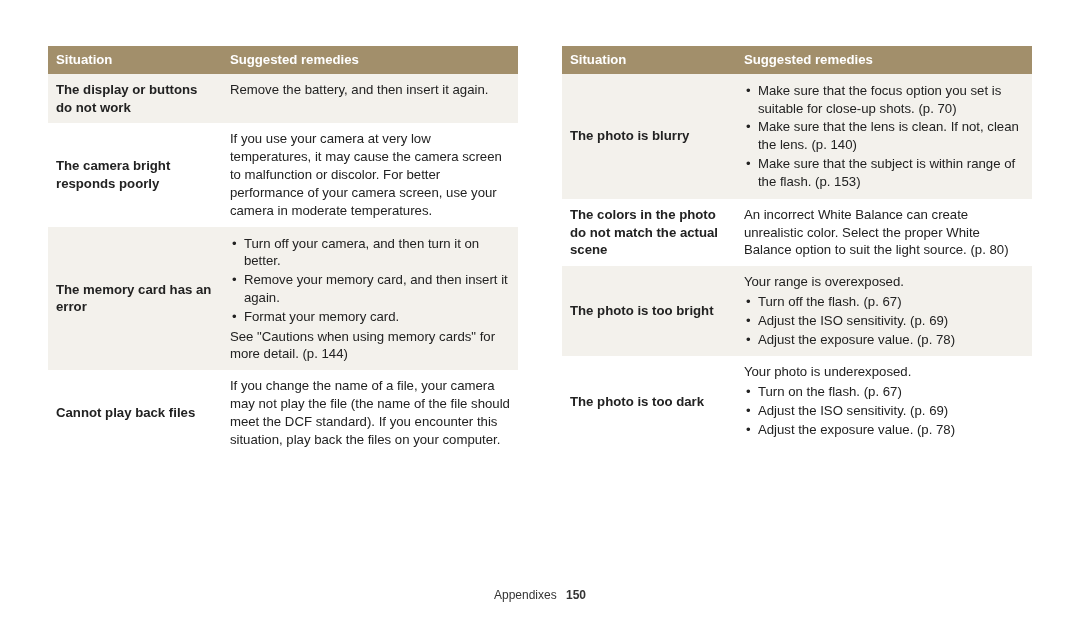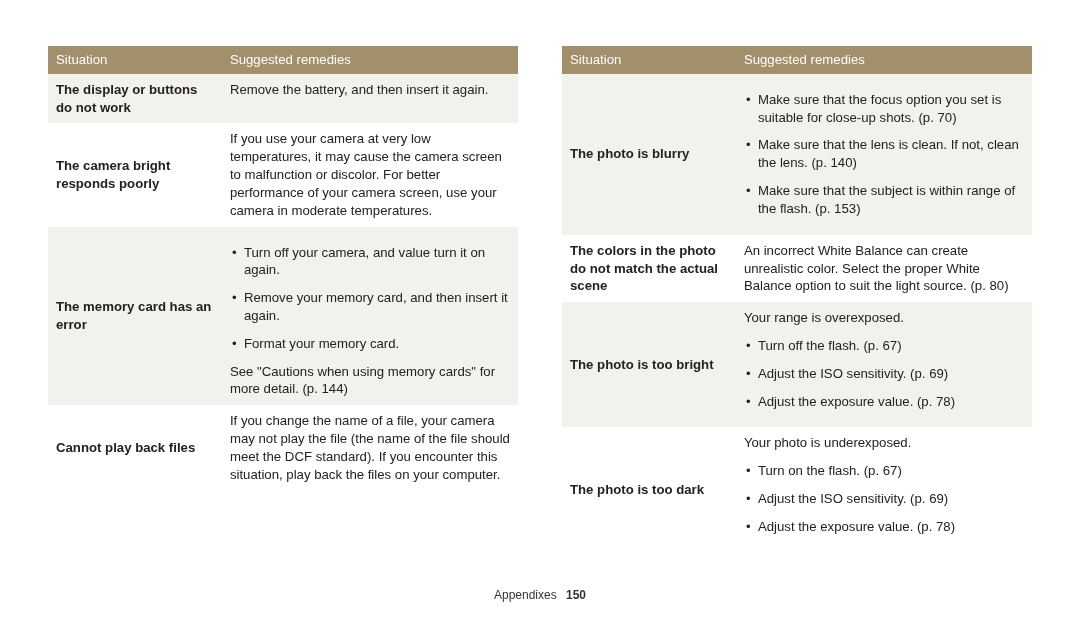--- a/index.html
+++ b/index.html
@@ -2,28 +2,28 @@
 <html><head>
 <meta charset="utf-8">
 <style>
   * { box-sizing: border-box; margin: 0; padding: 0; }
   html, body { width: 1080px; height: 630px; font-family: "Segoe UI", "Helvetica Neue", Arial, sans-serif; color: #222; background: #fff; }
   .page { position: relative; width: 1080px; height: 630px; padding: 46px 48px 0 48px; }
   .title { font-size: 18px; font-weight: 400; color: #9a9a9a; letter-spacing: 0.2px; margin-bottom: 34px; }
   .cols { display: flex; gap: 44px; }
   .col { flex: 1 1 0; }
   table { width: 100%; border-collapse: collapse; font-size: 13.2px; line-height: 1.35; }
-  thead th { background: #a28f6b; color: #fff; font-weight: 400; text-align: left; padding: 5px 8px; }
+  thead th { background: #a28f6b; color: #fff; font-weight: 700; text-align: left; padding: 5px 8px; }
   thead th:first-child { width: 37%; }
   tbody td { padding: 7px 8px; vertical-align: top; }
   tbody tr:nth-child(odd) td { background: #f3f1ec; }
   tbody tr:nth-child(even) td { background: #ffffff; }
   td.sit { font-weight: 700; vertical-align: middle; }
   ul { list-style: none; padding-left: 0; }
-  ul li { position: relative; padding-left: 14px; margin: 10px 0; }
+  ul li { position: relative; padding-left: 14px; margin: 1px 0; }
   ul li::before { content: "•"; position: absolute; left: 2px; top: 0; }
   .tail { margin-top: 2px; }
   .lead { margin-bottom: 2px; }
   .footer { position: absolute; left: 0; right: 0; bottom: 28px; text-align: center; font-size: 12px; color: #333; }
   .footer .pn { font-weight: 700; margin-left: 6px; }
 </style>
 </head>
 <body>
 
 <div class="page">
@@ -48,21 +48,21 @@
             <tr>
               <td class="sit">The camera bright responds poorly</td>
               <td>
                 <div>If you use your camera at very low temperatures, it may cause the camera screen to malfunction or discolor. For better performance of your camera screen, use your camera in moderate temperatures.</div>
               </td>
             </tr>
             <tr>
               <td class="sit">The memory card has an error</td>
               <td>
                 <ul>
-                  <li>Turn off your camera, and value turn it on again.</li>
+                  <li>Turn off your camera, and then turn it on better.</li>
                   <li>Remove your memory card, and then insert it again.</li>
                   <li>Format your memory card.</li>
                 </ul>
                 <div class="tail">See "Cautions when using memory cards" for more detail. (p. 144)</div>
               </td>
             </tr>
             <tr>
               <td class="sit">Cannot play back files</td>
               <td>
                 <div>If you change the name of a file, your camera may not play the file (the name of the file should meet the DCF standard). If you encounter this situation, play back the files on your computer.</div>

